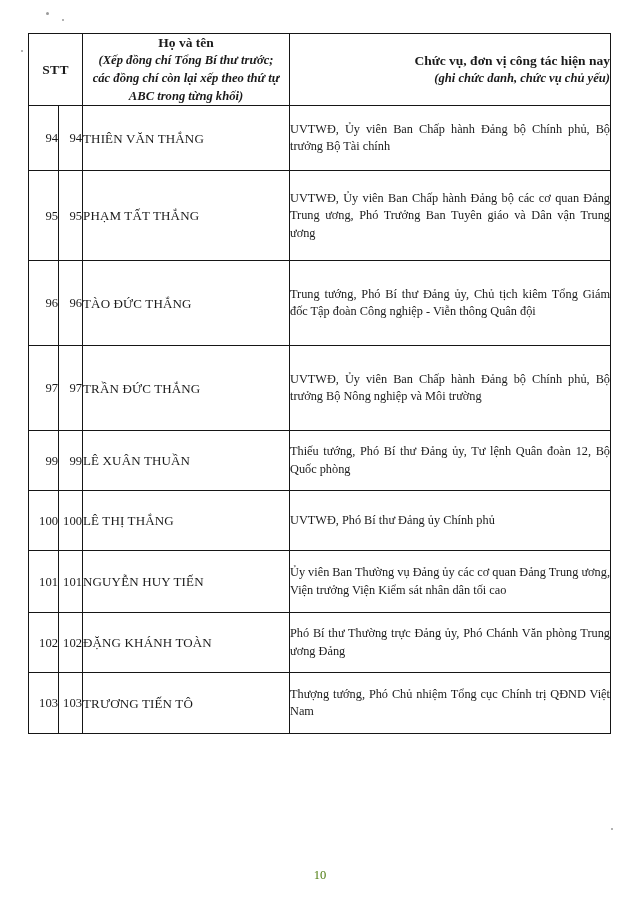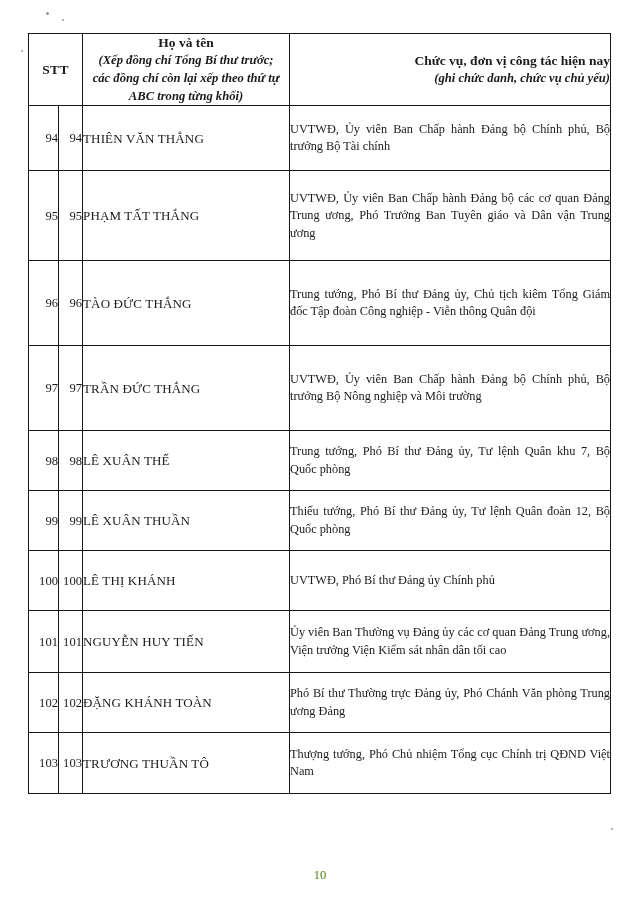--- a/index.html
+++ b/index.html
@@ -171,39 +171,31 @@
         </tr>
         <tr style="height: 85px;">
           <td class="num">97</td>
           <td class="num">97</td>
           <td class="name">TRẦN ĐỨC THẮNG</td>
           <td class="pos">
             <span>UVTWĐ, Ủy viên Ban Chấp hành Đảng bộ Chính phủ, Bộ trưởng Bộ Nông nghiệp và Môi trường</span>
           </td>
         </tr>
         <tr style="height: 60px;">
-          <td class="num">98</td>
-          <td class="num">98</td>
-          <td class="name">LÊ XUÂN THẾ</td>
-          <td class="pos">
-            <span>Trung tướng, Phó Bí thư Đảng ủy, Tư lệnh Quân khu 7, Bộ Quốc phòng</span>
-          </td>
-        </tr>
-        <tr style="height: 60px;">
           <td class="num">99</td>
           <td class="num">99</td>
           <td class="name">LÊ XUÂN THUẦN</td>
           <td class="pos">
             <span>Thiếu tướng, Phó Bí thư Đảng ủy, Tư lệnh Quân đoàn 12, Bộ Quốc phòng</span>
           </td>
         </tr>
         <tr style="height: 60px;">
           <td class="num">100</td>
           <td class="num">100</td>
-          <td class="name">LÊ THỊ KHÁNH</td>
+          <td class="name">LÊ THỊ THẮNG</td>
           <td class="pos">
             <span>UVTWĐ, Phó Bí thư Đảng ủy Chính phủ</span>
           </td>
         </tr>
         <tr style="height: 62px;">
           <td class="num">101</td>
           <td class="num">101</td>
           <td class="name">NGUYỄN HUY TIẾN</td>
           <td class="pos">
             <span>Ủy viên Ban Thường vụ Đảng ủy các cơ quan Đảng Trung ương, Viện trưởng Viện Kiểm sát nhân dân tối cao</span>
@@ -213,21 +205,21 @@
           <td class="num">102</td>
           <td class="num">102</td>
           <td class="name">ĐẶNG KHÁNH TOÀN</td>
           <td class="pos">
             <span>Phó Bí thư Thường trực Đảng ủy, Phó Chánh Văn phòng Trung ương Đảng</span>
           </td>
         </tr>
         <tr style="height: 61px;">
           <td class="num">103</td>
           <td class="num">103</td>
-          <td class="name">TRƯƠNG THUẦN TÔ</td>
+          <td class="name">TRƯƠNG TIẾN TÔ</td>
           <td class="pos">
             <span>Thượng tướng, Phó Chủ nhiệm Tổng cục Chính trị QĐND Việt Nam</span>
           </td>
         </tr>
       </tbody>
   </table>
 
   <div class="page-number">10</div>
 </div>
 

